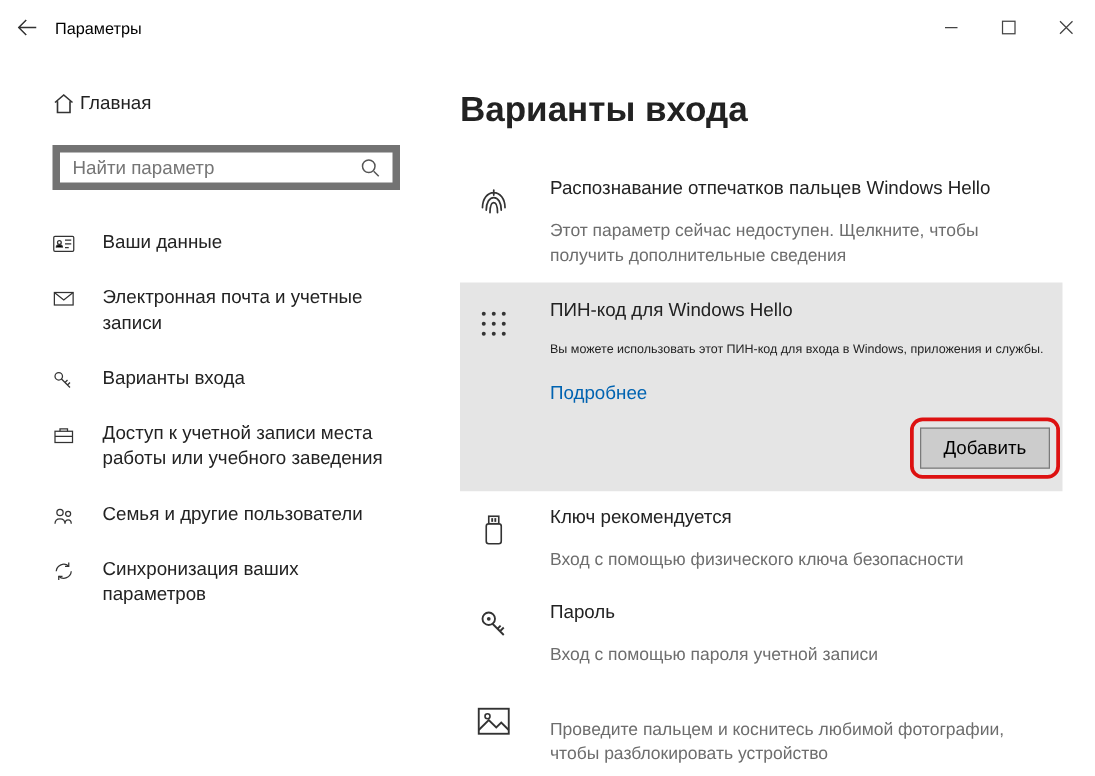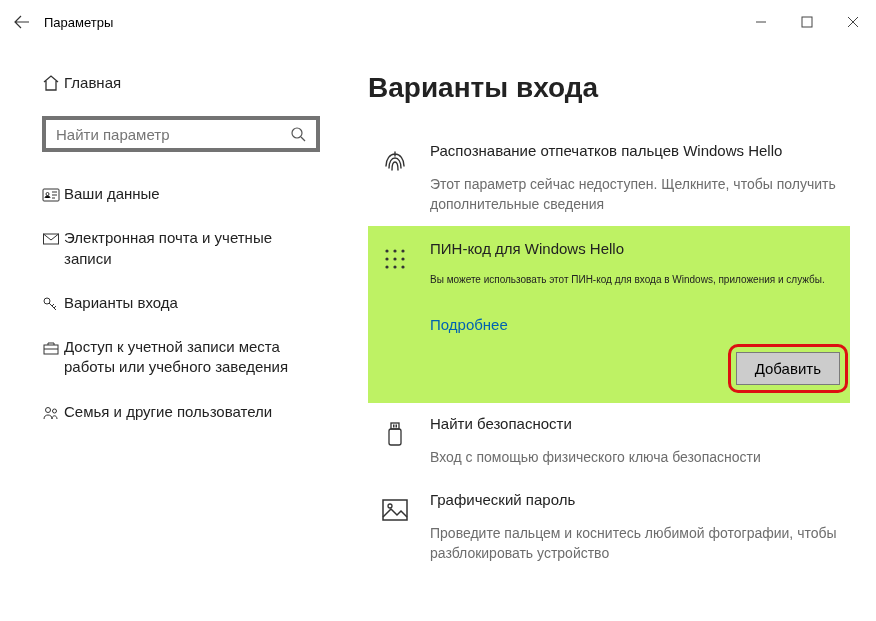--- a/index.html
+++ b/index.html
@@ -6,36 +6,36 @@
   body { width: 876px; height: 621px; background: #fff; overflow: hidden; position: relative; }
   .titlebar { height: 44px; display: flex; align-items: center; position: relative; }
   .back-btn { width: 44px; height: 44px; display:flex; align-items:center; justify-content:center; color:#333; }
   .title-text { font-size: 13px; color: #000000; }
   .window-ctrls { position: absolute; right: 0; top: 0; display: flex; height: 44px; }
   .window-btn { width: 46px; display:flex; align-items:center; justify-content:center; color:#555; }
   .layout { display: flex; height: calc(100% - 44px); }
   .sidebar { width: 350px; padding-left: 42px; padding-right: 30px; }
   .home-row { display:flex; align-items:center; gap:4px; margin-top: 28px; margin-bottom: 24px; }
   .home-row .lbl { font-size: 15px; color:#222; }
-  .search-box { display:flex; align-items:center; border:4px solid #737373; height:36px; padding:0 10px; width:100%; margin-bottom: 20px; }
+  .search-box { display:flex; align-items:center; border:6px solid #737373; height:36px; padding:0 10px; width:100%; margin-bottom: 20px; }
   .search-box input { flex:1; border:none; outline:none; font-size:15px; color:#666; background:transparent; }
   .section-heading { font-size:14px; font-weight:600; color:#222; margin-top:8px; margin-bottom: 30px; }
-  .nav-item { display:flex; align-items:flex-start; gap:4px; padding: 12px 0; cursor: default; }
+  .nav-item { display:flex; align-items:flex-start; gap:22px; padding: 12px 0; cursor: default; }
   .nav-icon { width:18px; height:18px; flex-shrink:0; margin-top:2px; display:flex; align-items:center; justify-content:center; }
   .nav-item .lbl { font-size:15px; color:#222; line-height:1.35; }
   .main { flex:1; padding-right: 26px; padding-left: 18px; }
   .page-title { font-size:28px; font-weight:600; color:#222; margin-top: 28px; margin-bottom: 26px; }
-  .opt-row { display:flex; gap:18px; padding: 12px 10px; align-items:flex-start; }
+  .opt-row { display:flex; gap:28px; padding: 12px 10px; align-items:flex-start; }
   .opt-icon { width:34px; height:34px; flex-shrink:0; display:flex; align-items:center; justify-content:center; margin-top:2px; }
   .opt-body { flex:1; }
   .opt-title { font-size:15px; color:#222; }
   .opt-sub { font-size:14px; color:#6d6d6d; margin-top:16px; line-height:1.4; }
-  .opt-selected { background:#bef264; padding-top:14px; padding-bottom:18px; }
+  .opt-selected { background:#e5e5e5; padding-top:14px; padding-bottom:18px; }
   .opt-selected .opt-desc { font-size:10px; color:#222; margin-top:16px; line-height:1.45; }
-  .opt-selected .link { color:#0063b1; font-size:15px; margin-top:28px; display:inline-block; }
+  .opt-selected .link { color:#0063b1; font-size:15px; margin-top:18px; display:inline-block; }
   .opt-selected .btn-row { text-align:right; margin-top:18px; }
   .add-btn { background:#ccc; border:1px solid #7a7a7a; padding: 7px 18px; font-size:15px; cursor:pointer; position:relative; }
   .hl-box { position:absolute; border:3px solid #d11; border-radius:10px; pointer-events:none; }
   svg { display:block; }
 </style>
 </head>
 <body>
 
 <div class="titlebar">
   <div class="back-btn">
@@ -131,20 +131,29 @@
       <span class="nav-icon">
         <svg width="18" height="18" viewBox="0 0 18 18">
             <circle cx="6" cy="6" r="2.5" stroke="#333" fill="none"></circle>
             <circle cx="12.5" cy="7" r="2" stroke="#333" fill="none"></circle>
             <path d="M2 15c0-3 2-4 4-4s4 1 4 4M10 15c0-2 1.2-3.2 2.5-3.2s2.5 1.2 2.5 3.2" stroke="#333" fill="none"></path>
           </svg>
       </span>
       <span class="lbl">Семья и другие пользователи</span>
     </div>
 
+    <div class="nav-item">
+      <span class="nav-icon">
+        <svg width="18" height="18" viewBox="0 0 18 18">
+            <path d="M3 9a6 6 0 0 1 10-4M15 9a6 6 0 0 1-10 4" stroke="#333" fill="none"></path>
+            <path d="M13 2v3h-3M5 16v-3h3" stroke="#333" fill="none"></path>
+          </svg>
+      </span>
+      <span class="lbl">Синхронизация ваших параметров</span>
+    </div>
   </div>
 
   <div class="main">
     <div class="page-title">Варианты входа</div>
 
     <div class="opt-row">
       <div class="opt-icon">
         <svg width="30" height="30" viewBox="0 0 30 30">
           <path d="M6 20c0-7 4-12 9-12s9 5 9 12M9 22c0-6 2.5-10 6-10s6 4 6 10M12 24c0-5 1.3-8 3-8s3 3 3 8M15 10V6" stroke="#333" stroke-width="1.4" fill="none" stroke-linecap="round"></path>
         </svg>
@@ -185,34 +194,46 @@
     <div class="opt-row">
       <div class="opt-icon">
         <svg width="28" height="28" viewBox="0 0 28 28">
           <rect x="10" y="3" width="8" height="6" stroke="#333" fill="none" stroke-width="1.3"></rect>
           <rect x="8" y="9" width="12" height="16" rx="2" stroke="#333" fill="none" stroke-width="1.3"></rect>
           <rect x="12" y="4.5" width="1.5" height="3" fill="#333"></rect>
             <rect x="14.5" y="4.5" width="1.5" height="3" fill="#333"></rect>
         </svg>
       </div>
       <div class="opt-body">
-        <div class="opt-title">Найти безопасности</div>
+        <div class="opt-title">Ключ рекомендуется</div>
         <div class="opt-sub">Вход с помощью физического ключа безопасности</div>
       </div>
     </div>
 
+    <div class="opt-row">
+      <div class="opt-icon">
+        <svg width="30" height="30" viewBox="0 0 30 30">
+          <circle cx="11" cy="10" r="5" stroke="#333" fill="none" stroke-width="1.5"></circle>
+          <circle cx="11" cy="10" r="1.5" fill="#333"></circle>
+          <path d="M14 14 L23 23 M20 20 L23 17 M18 18 L20.5 15.5" stroke="#333" stroke-width="1.5" fill="none"></path>
+        </svg>
+      </div>
+      <div class="opt-body">
+        <div class="opt-title">Пароль</div>
+        <div class="opt-sub">Вход с помощью пароля учетной записи</div>
+      </div>
+    </div>
 
     <div class="opt-row">
       <div class="opt-icon">
         <svg width="30" height="30" viewBox="0 0 30 30">
           <rect x="3" y="5" width="24" height="20" stroke="#333" fill="none" stroke-width="1.5"></rect>
           <circle cx="10" cy="11" r="2" stroke="#333" fill="none" stroke-width="1.3"></circle>
           <path d="M3 22 L11 14 L17 20 L21 16 L27 22" stroke="#333" fill="none" stroke-width="1.5"></path>
         </svg>
       </div>
       <div class="opt-body">
-        <div class="opt-title">Графический пароль</div>
         <div class="opt-sub">Проведите пальцем и коснитесь любимой фотографии, чтобы разблокировать устройство</div>
       </div>
     </div>
 
   </div>
 </div>
 
 </body></html>

